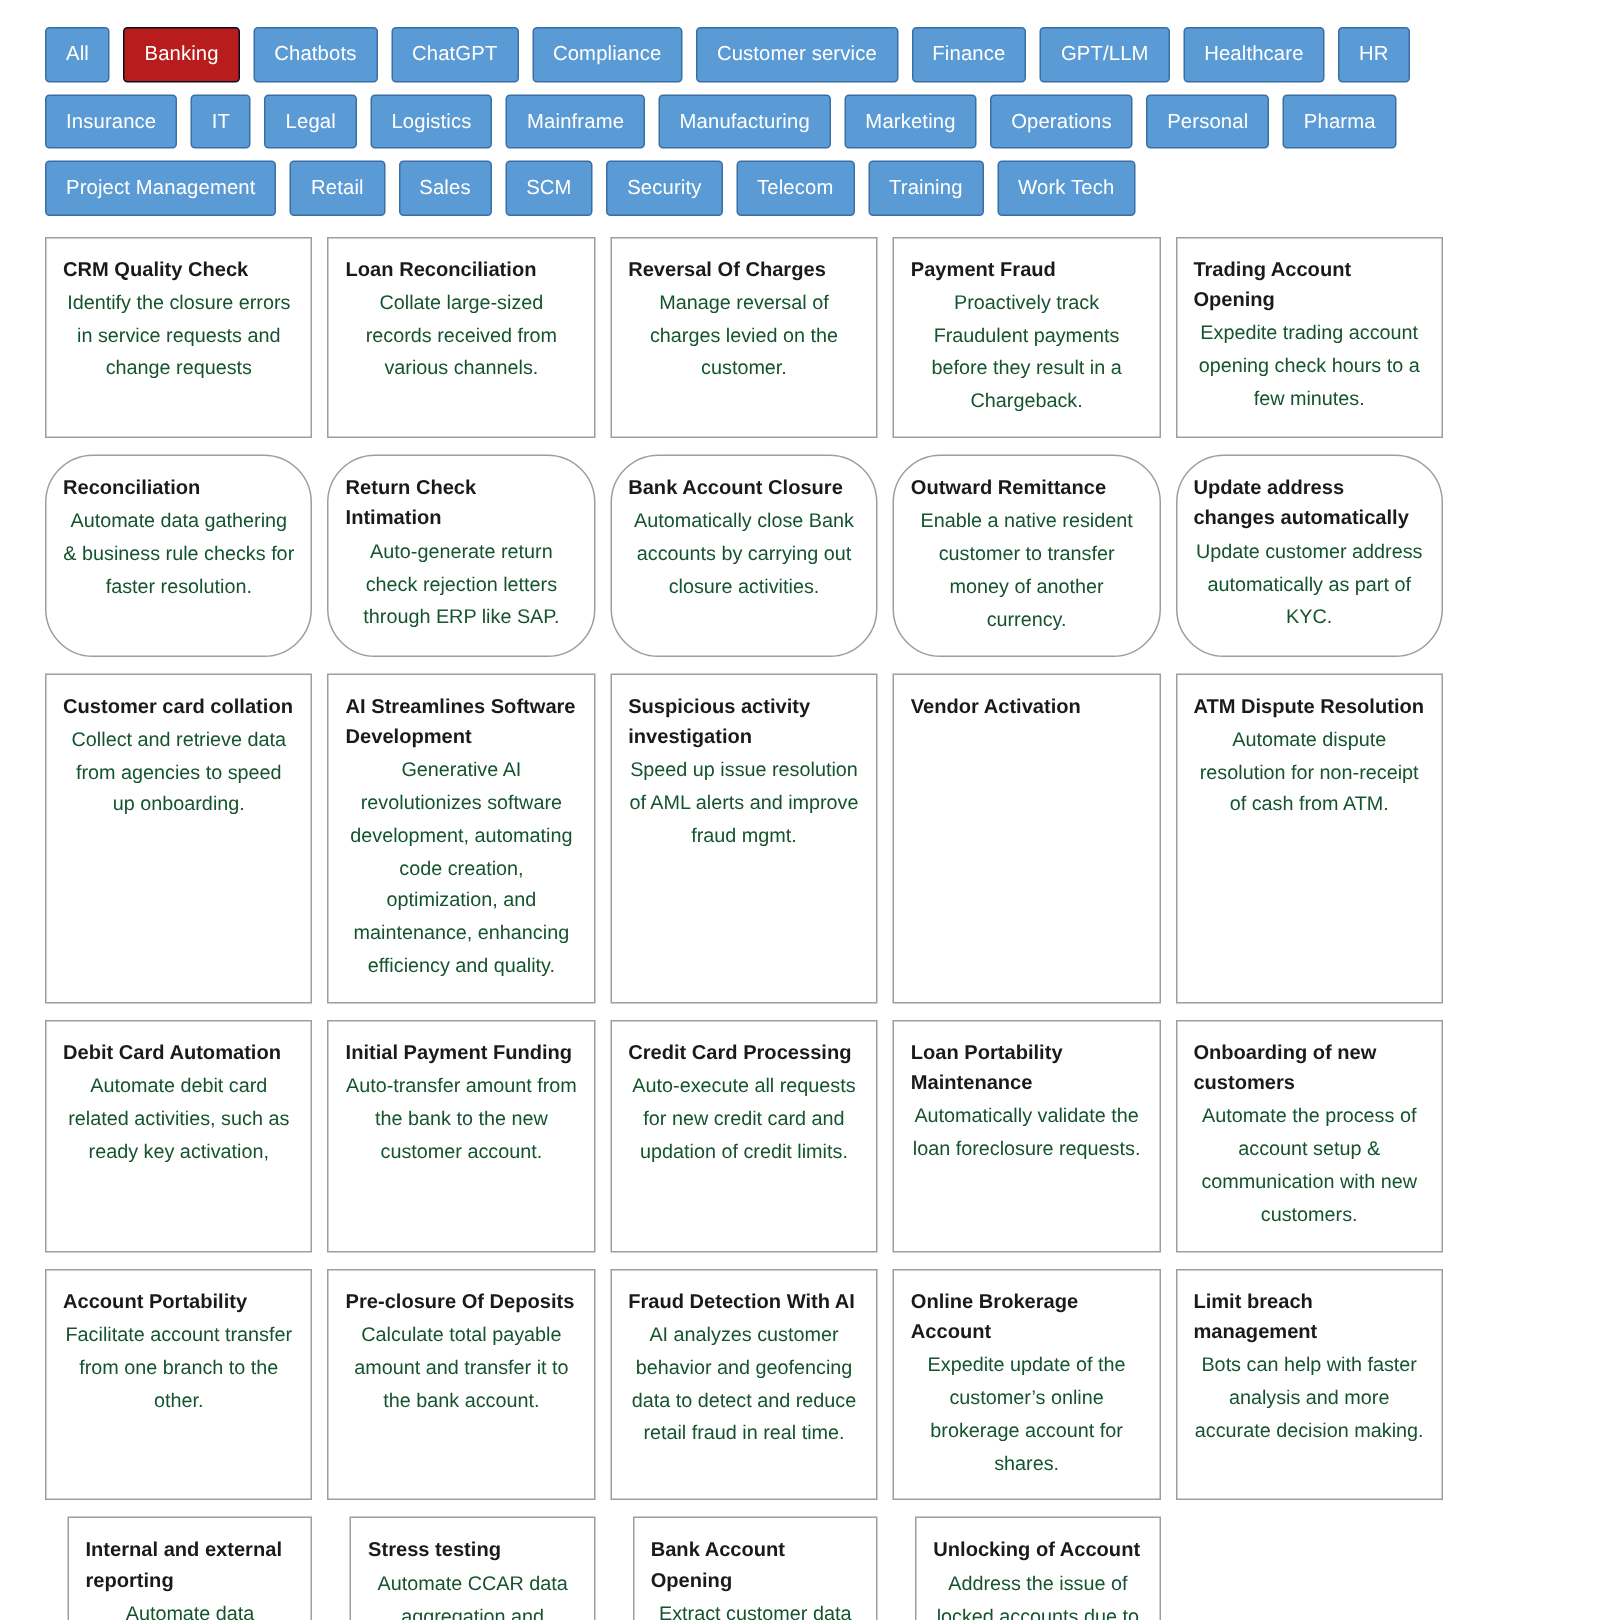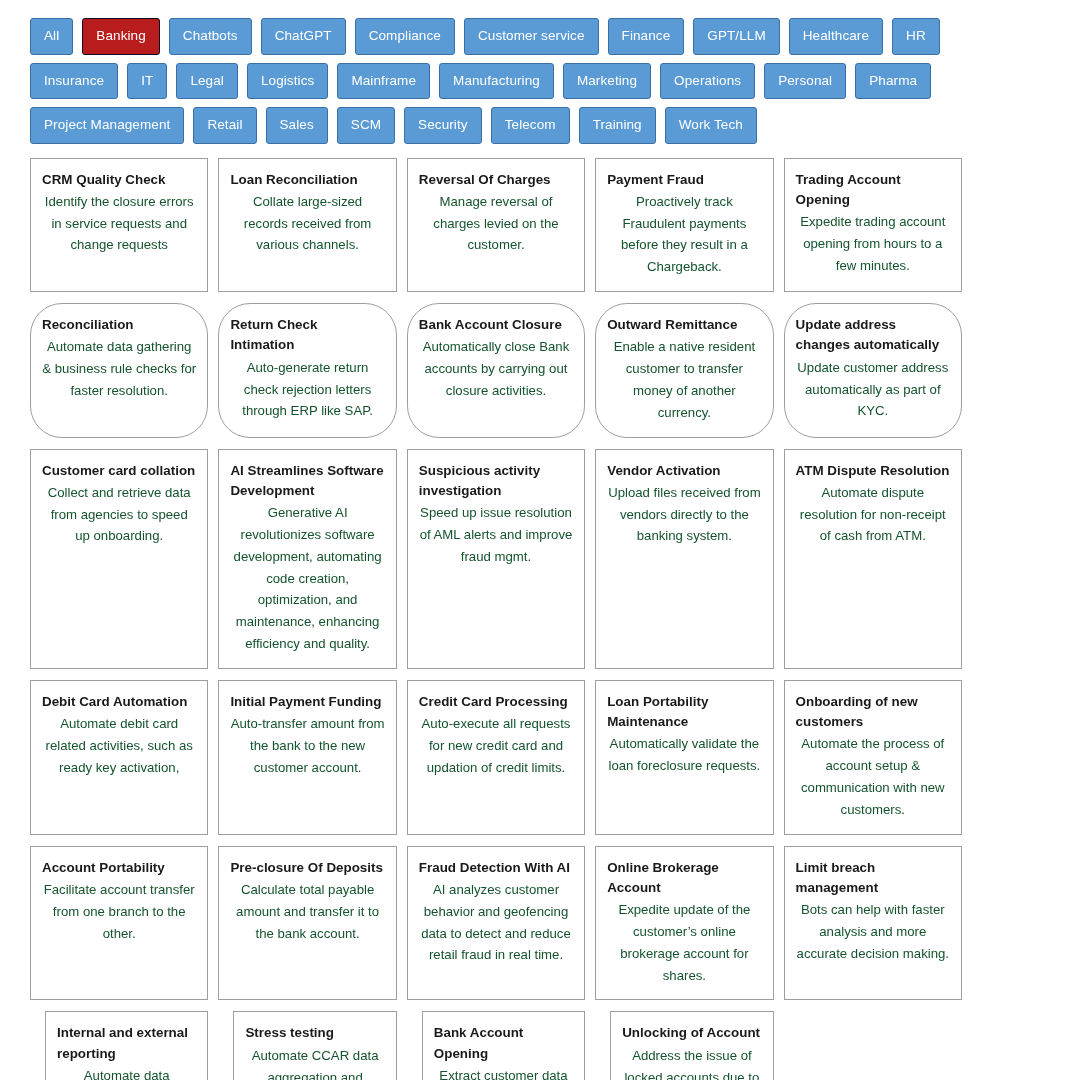--- a/index.html
+++ b/index.html
@@ -128,21 +128,21 @@
       <div class="card row-h-1">
         <div class="card-title">Reversal Of Charges</div>
         <div class="card-desc">Manage reversal of charges levied on the customer.</div>
       </div>
       <div class="card row-h-1">
         <div class="card-title">Payment Fraud</div>
         <div class="card-desc">Proactively track Fraudulent payments before they result in a Chargeback.</div>
       </div>
       <div class="card row-h-1">
         <div class="card-title">Trading Account Opening</div>
-        <div class="card-desc">Expedite trading account opening from hours to a few minutes.</div>
+        <div class="card-desc">Expedite trading account opening check hours to a few minutes.</div>
       </div>
       <div class="card row-h-2">
         <div class="card-title">Reconciliation</div>
         <div class="card-desc">Automate data gathering &amp; business rule checks for faster resolution.</div>
       </div>
       <div class="card row-h-2">
         <div class="card-title">Return Check Intimation</div>
         <div class="card-desc">Auto-generate return check rejection letters through ERP like SAP.</div>
       </div>
       <div class="card row-h-2">
@@ -164,21 +164,20 @@
       <div class="card row-h-3">
         <div class="card-title">AI Streamlines Software Development</div>
         <div class="card-desc">Generative AI revolutionizes software development, automating code creation, optimization, and maintenance, enhancing efficiency and quality.</div>
       </div>
       <div class="card row-h-3">
         <div class="card-title">Suspicious activity investigation</div>
         <div class="card-desc">Speed up issue resolution of AML alerts and improve fraud mgmt.</div>
       </div>
       <div class="card row-h-3">
         <div class="card-title">Vendor Activation</div>
-        <div class="card-desc">Upload files received from vendors directly to the banking system.</div>
       </div>
       <div class="card row-h-3">
         <div class="card-title">ATM Dispute Resolution</div>
         <div class="card-desc">Automate dispute resolution for non-receipt of cash from ATM.</div>
       </div>
       <div class="card row-h-4">
         <div class="card-title">Debit Card Automation</div>
         <div class="card-desc">Automate debit card related activities, such as ready key activation,</div>
       </div>
       <div class="card row-h-4">

